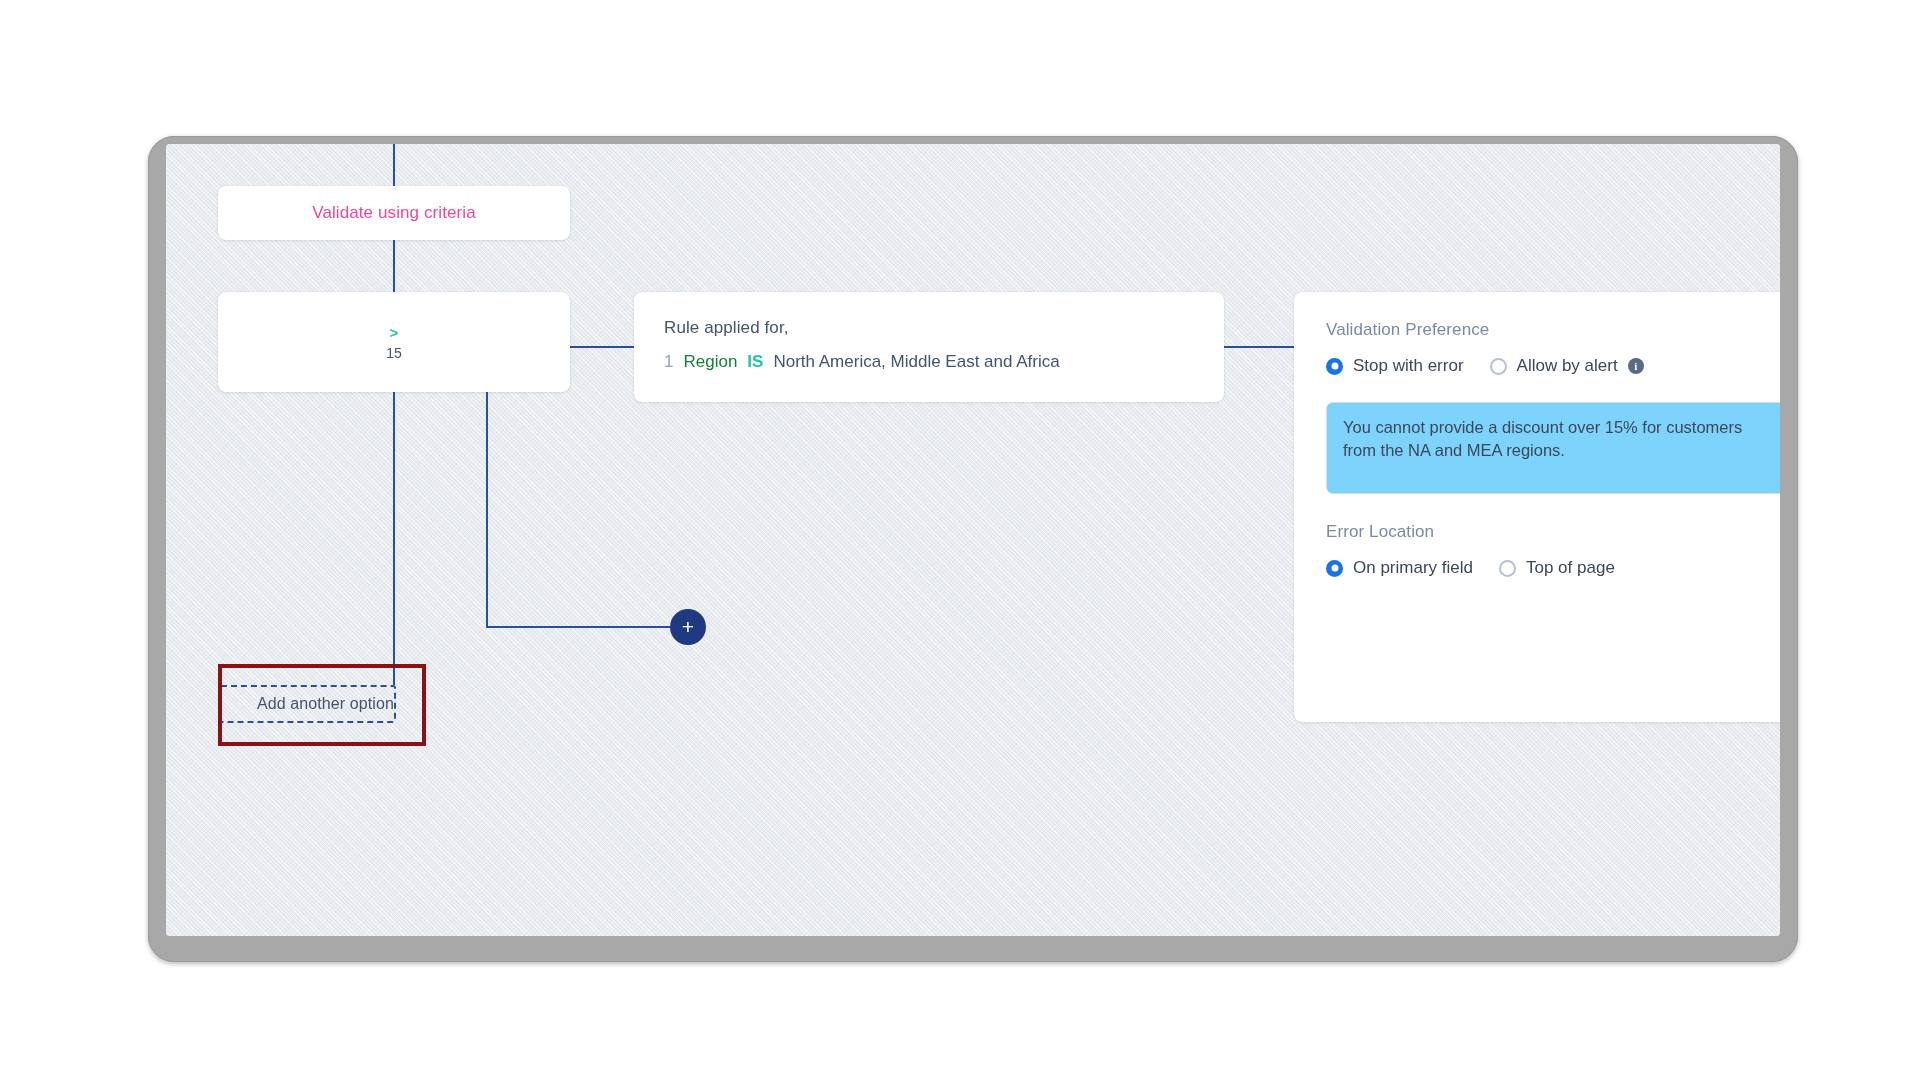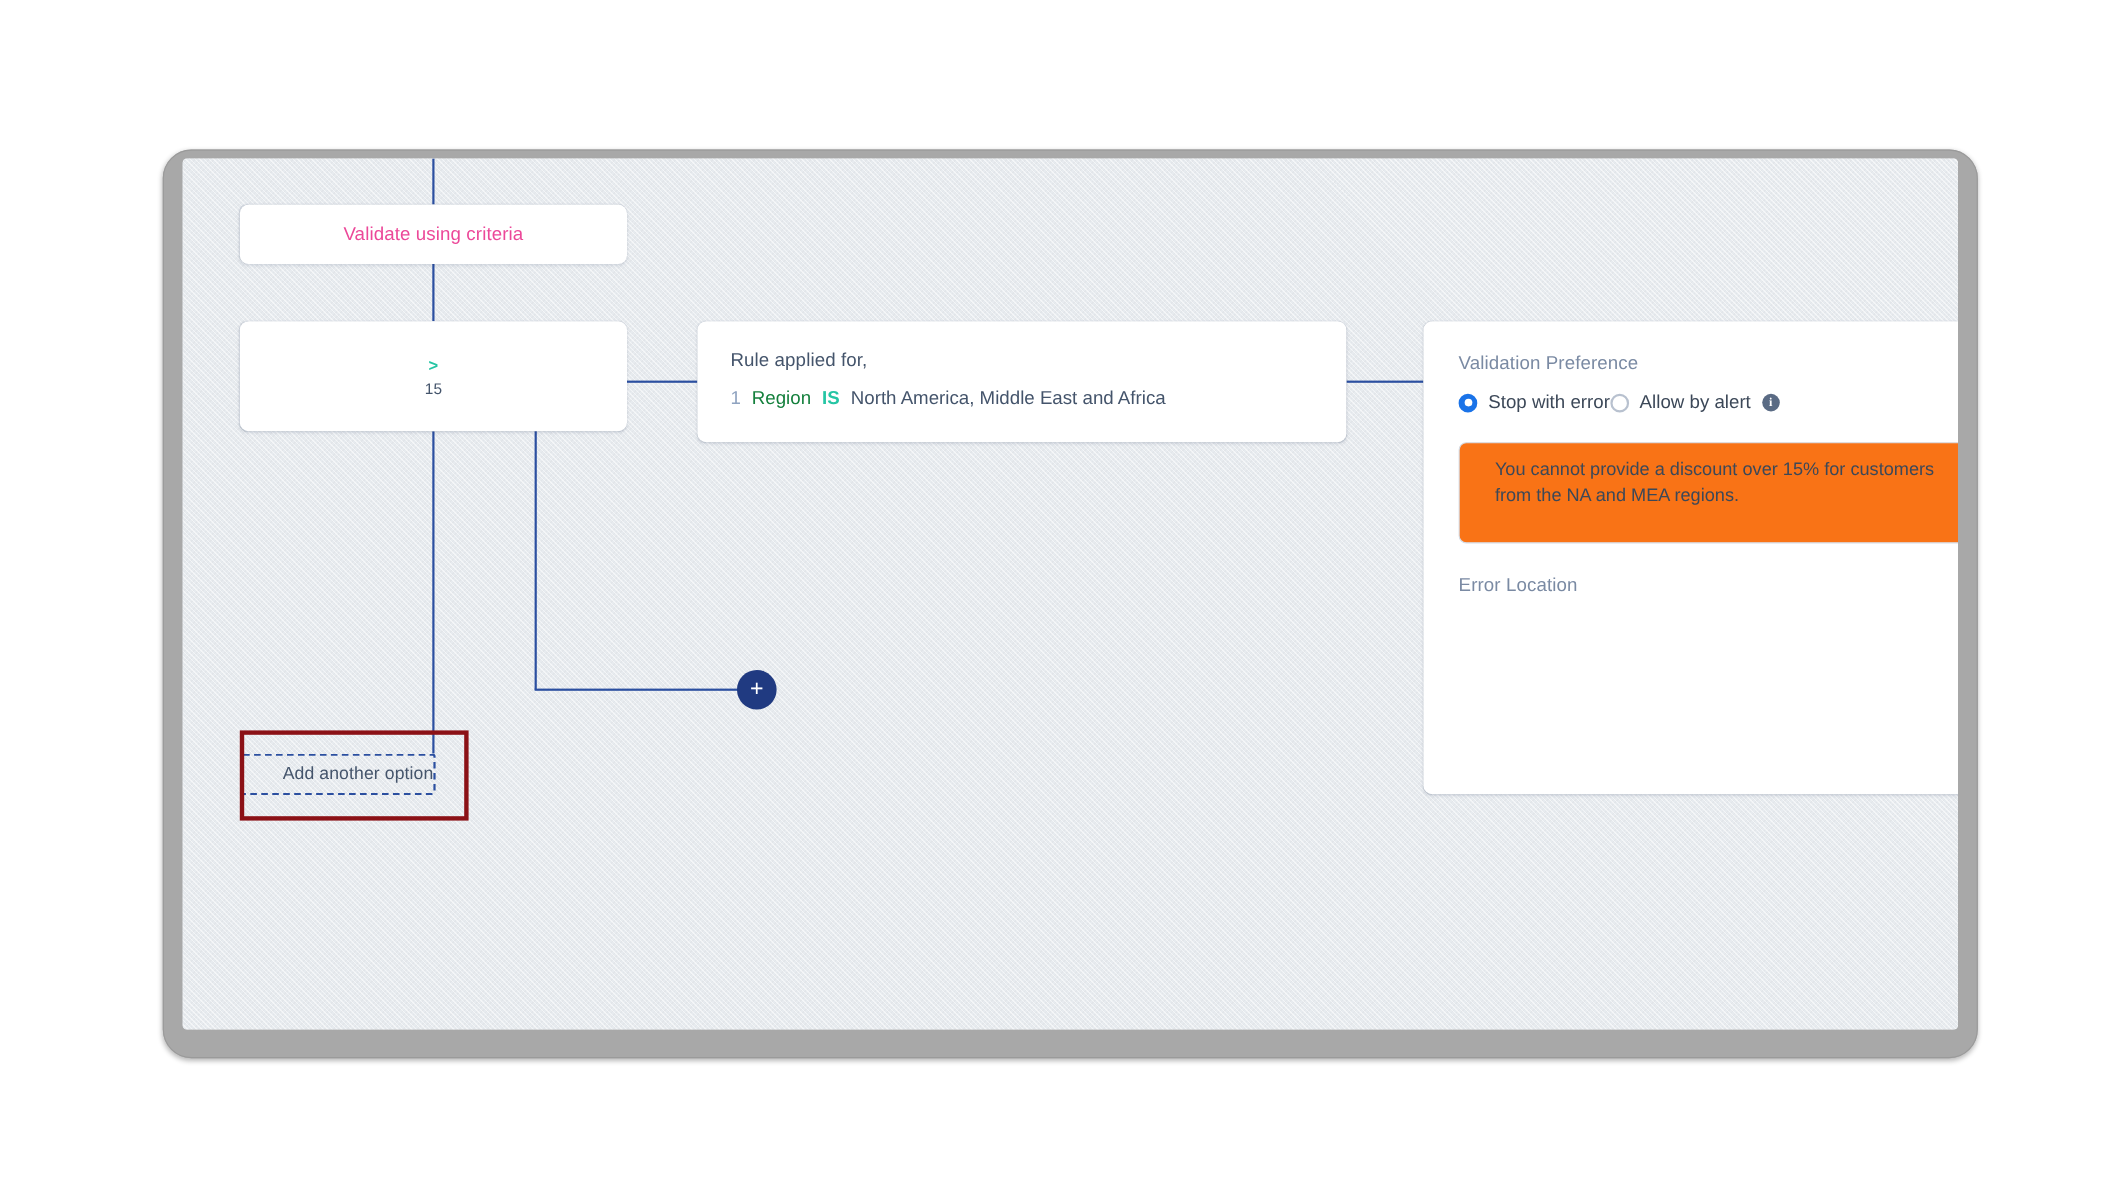--- a/index.html
+++ b/index.html
@@ -139,20 +139,21 @@
   }
   .section-label {
     font-size: 17px;
     color: #7a8aa3;
     margin-bottom: 16px;
     letter-spacing: 0.1px;
   }
   .radio-row {
     display: flex;
     align-items: center;
+    gap: 26px;
     margin-bottom: 26px;
   }
   .radio-opt {
     display: flex;
     align-items: center;
     gap: 10px;
     white-space: nowrap;
   }
   .radio-mark {
     width: 17px; height: 17px;
@@ -191,22 +192,22 @@
     justify-content: center;
     font-family: "Liberation Serif", serif;
     flex: 0 0 auto;
   }
 
   .textarea-box {
     width: 470px;
     height: 92px;
     border: 1px solid #d6dce5;
     border-radius: 7px;
-    background: #f97316;
-    padding: 13px 32px;
+    background: #7dd3fc;
+    padding: 13px 16px;
     font-size: 16.5px;
     color: #3c4858;
     line-height: 1.42;
     overflow: hidden;
     margin-bottom: 28px;
   }
 
   
   .plus-button {
     position: absolute;
@@ -312,20 +313,30 @@
           <span class="radio-label">Allow by alert</span>
           <span class="info-icon">i</span>
         </div>
       </div>
 
 
       <div class="textarea-box">You cannot provide a discount over 15% for customers from the NA and MEA regions.</div>
 
       <div class="section-label">Error Location</div>
 
+      <div class="radio-row" style="margin-bottom:0;">
+        <div class="radio-opt">
+          <span class="radio-mark checked"></span>
+          <span class="radio-label">On primary field</span>
+        </div>
+        <div class="radio-opt">
+          <span class="radio-mark"></span>
+          <span class="radio-label">Top of page</span>
+        </div>
+      </div>
     </div>
 
     <div class="plus-button">
       <span class="plus-glyph">+</span>
     </div>
 
     <div class="add-option-btn">
       <span class="add-option-label">Add another option</span>
     </div>
 

